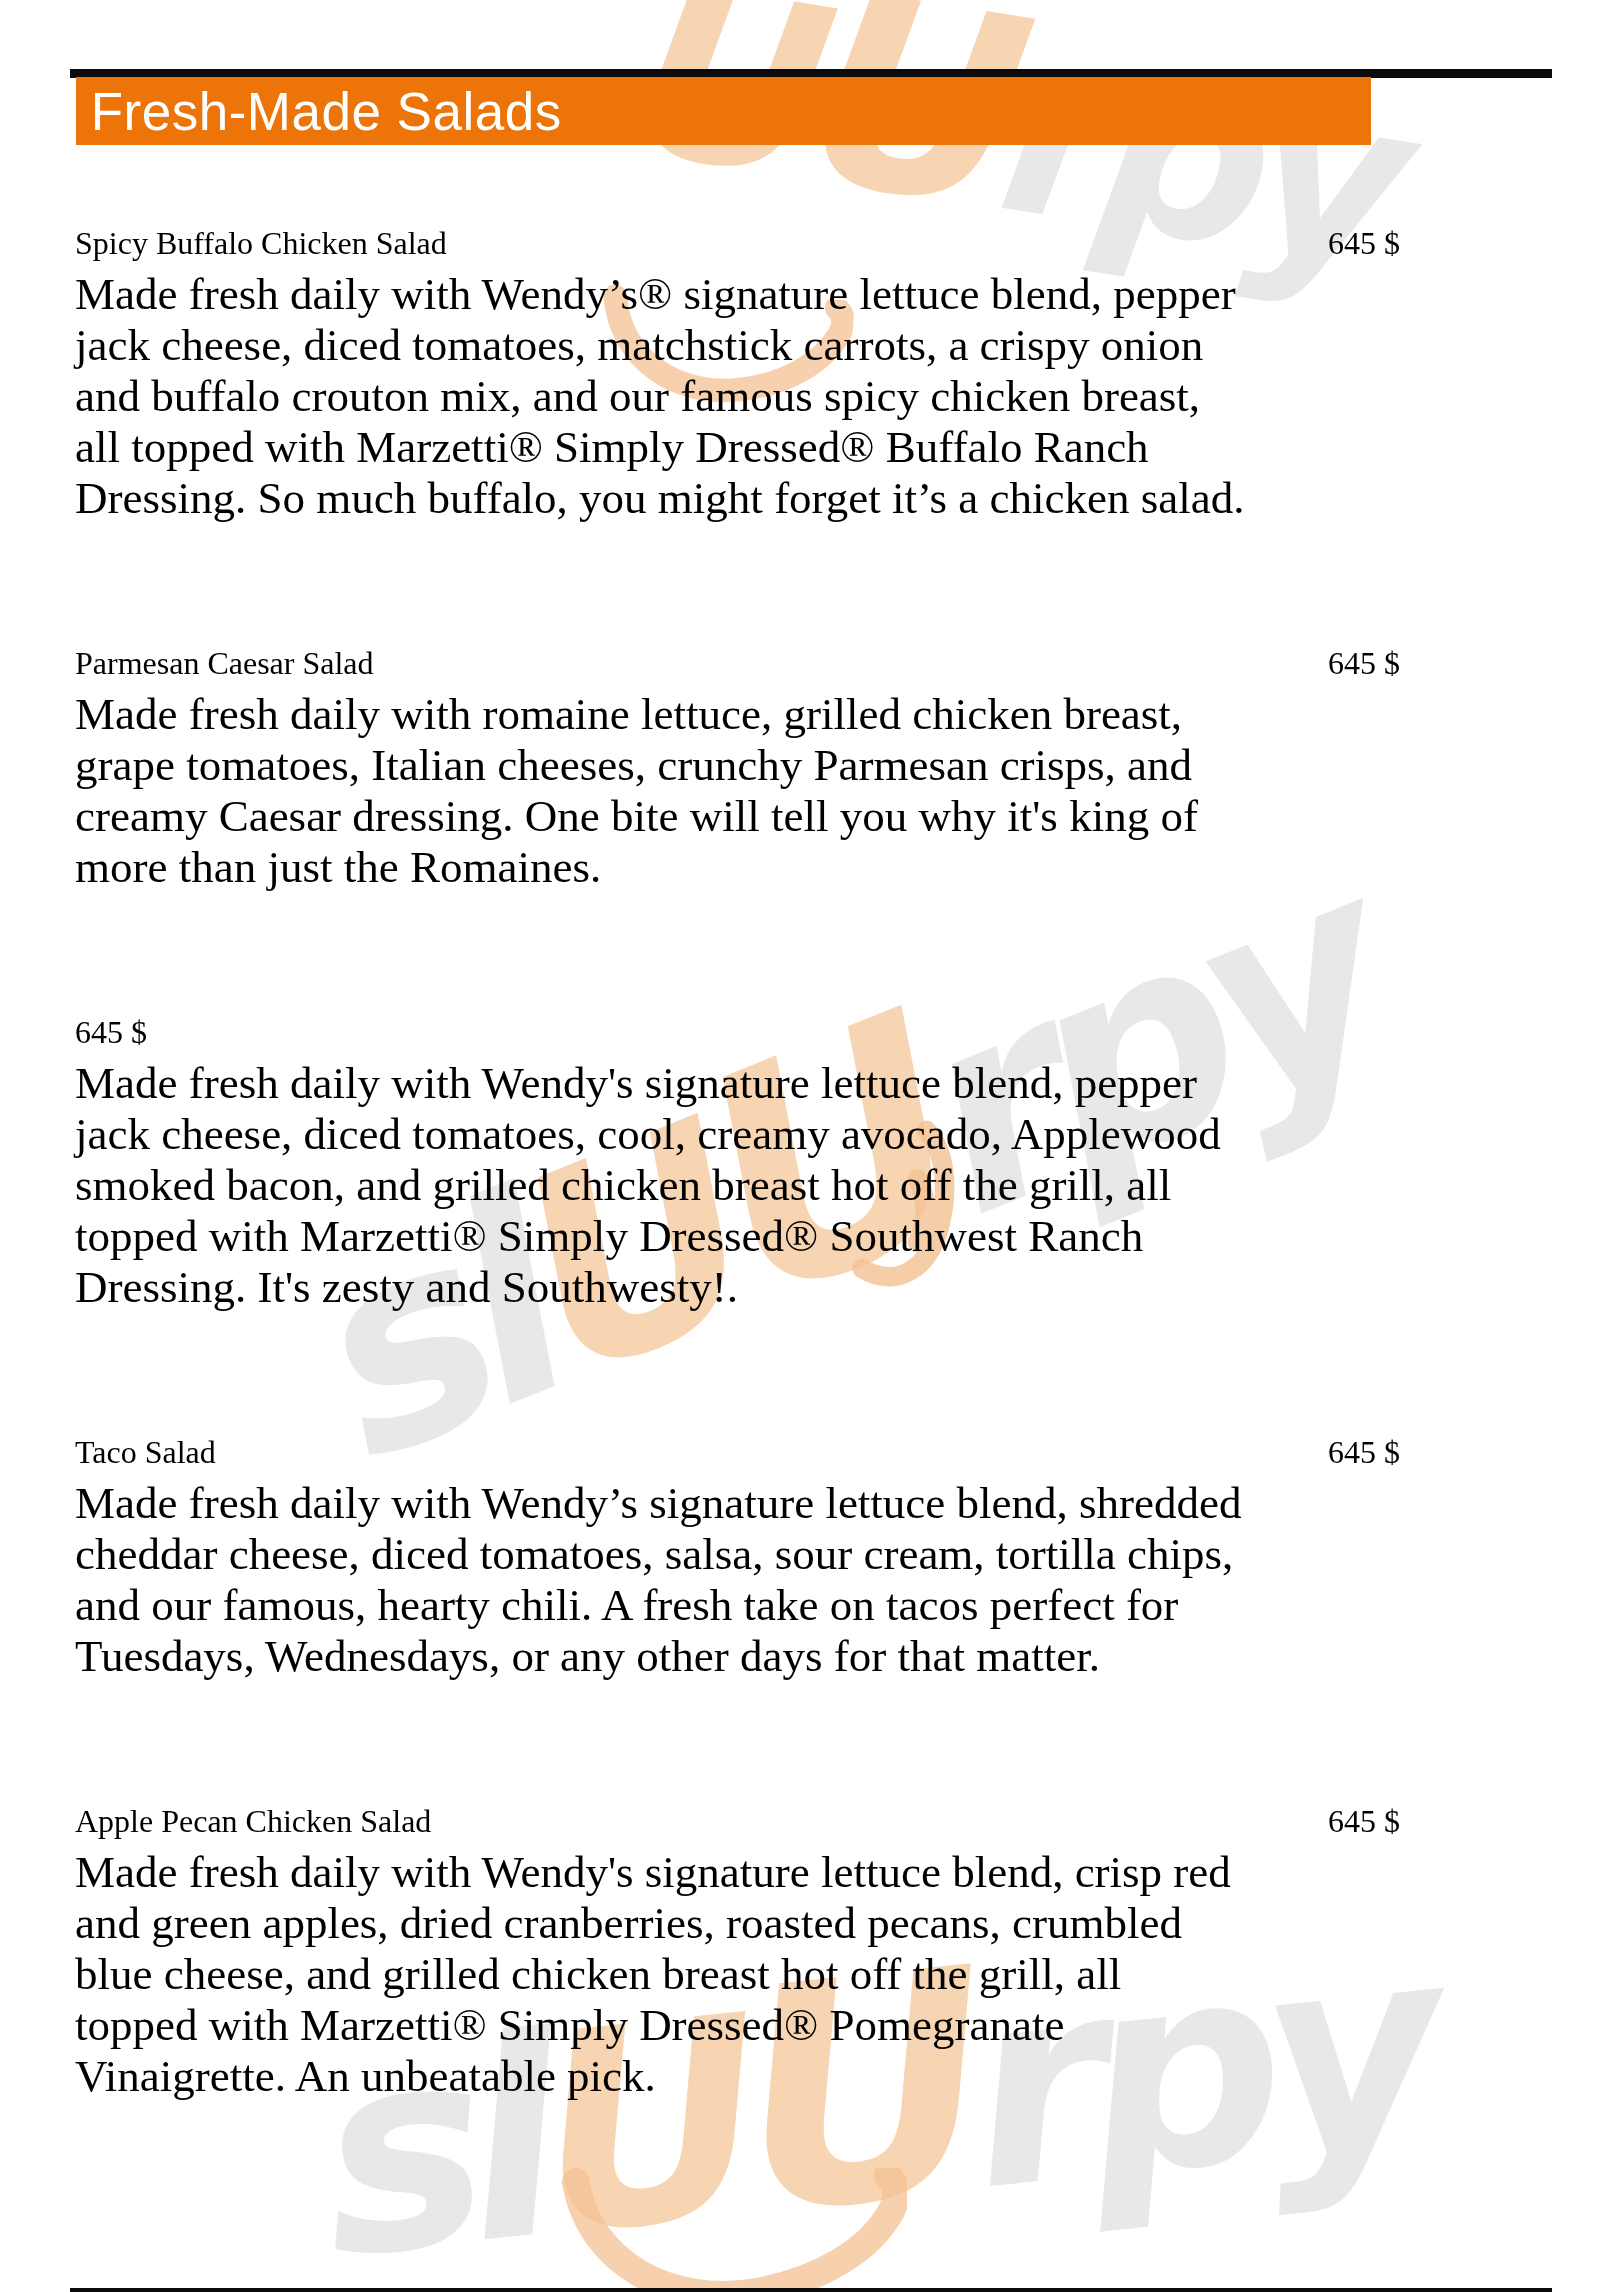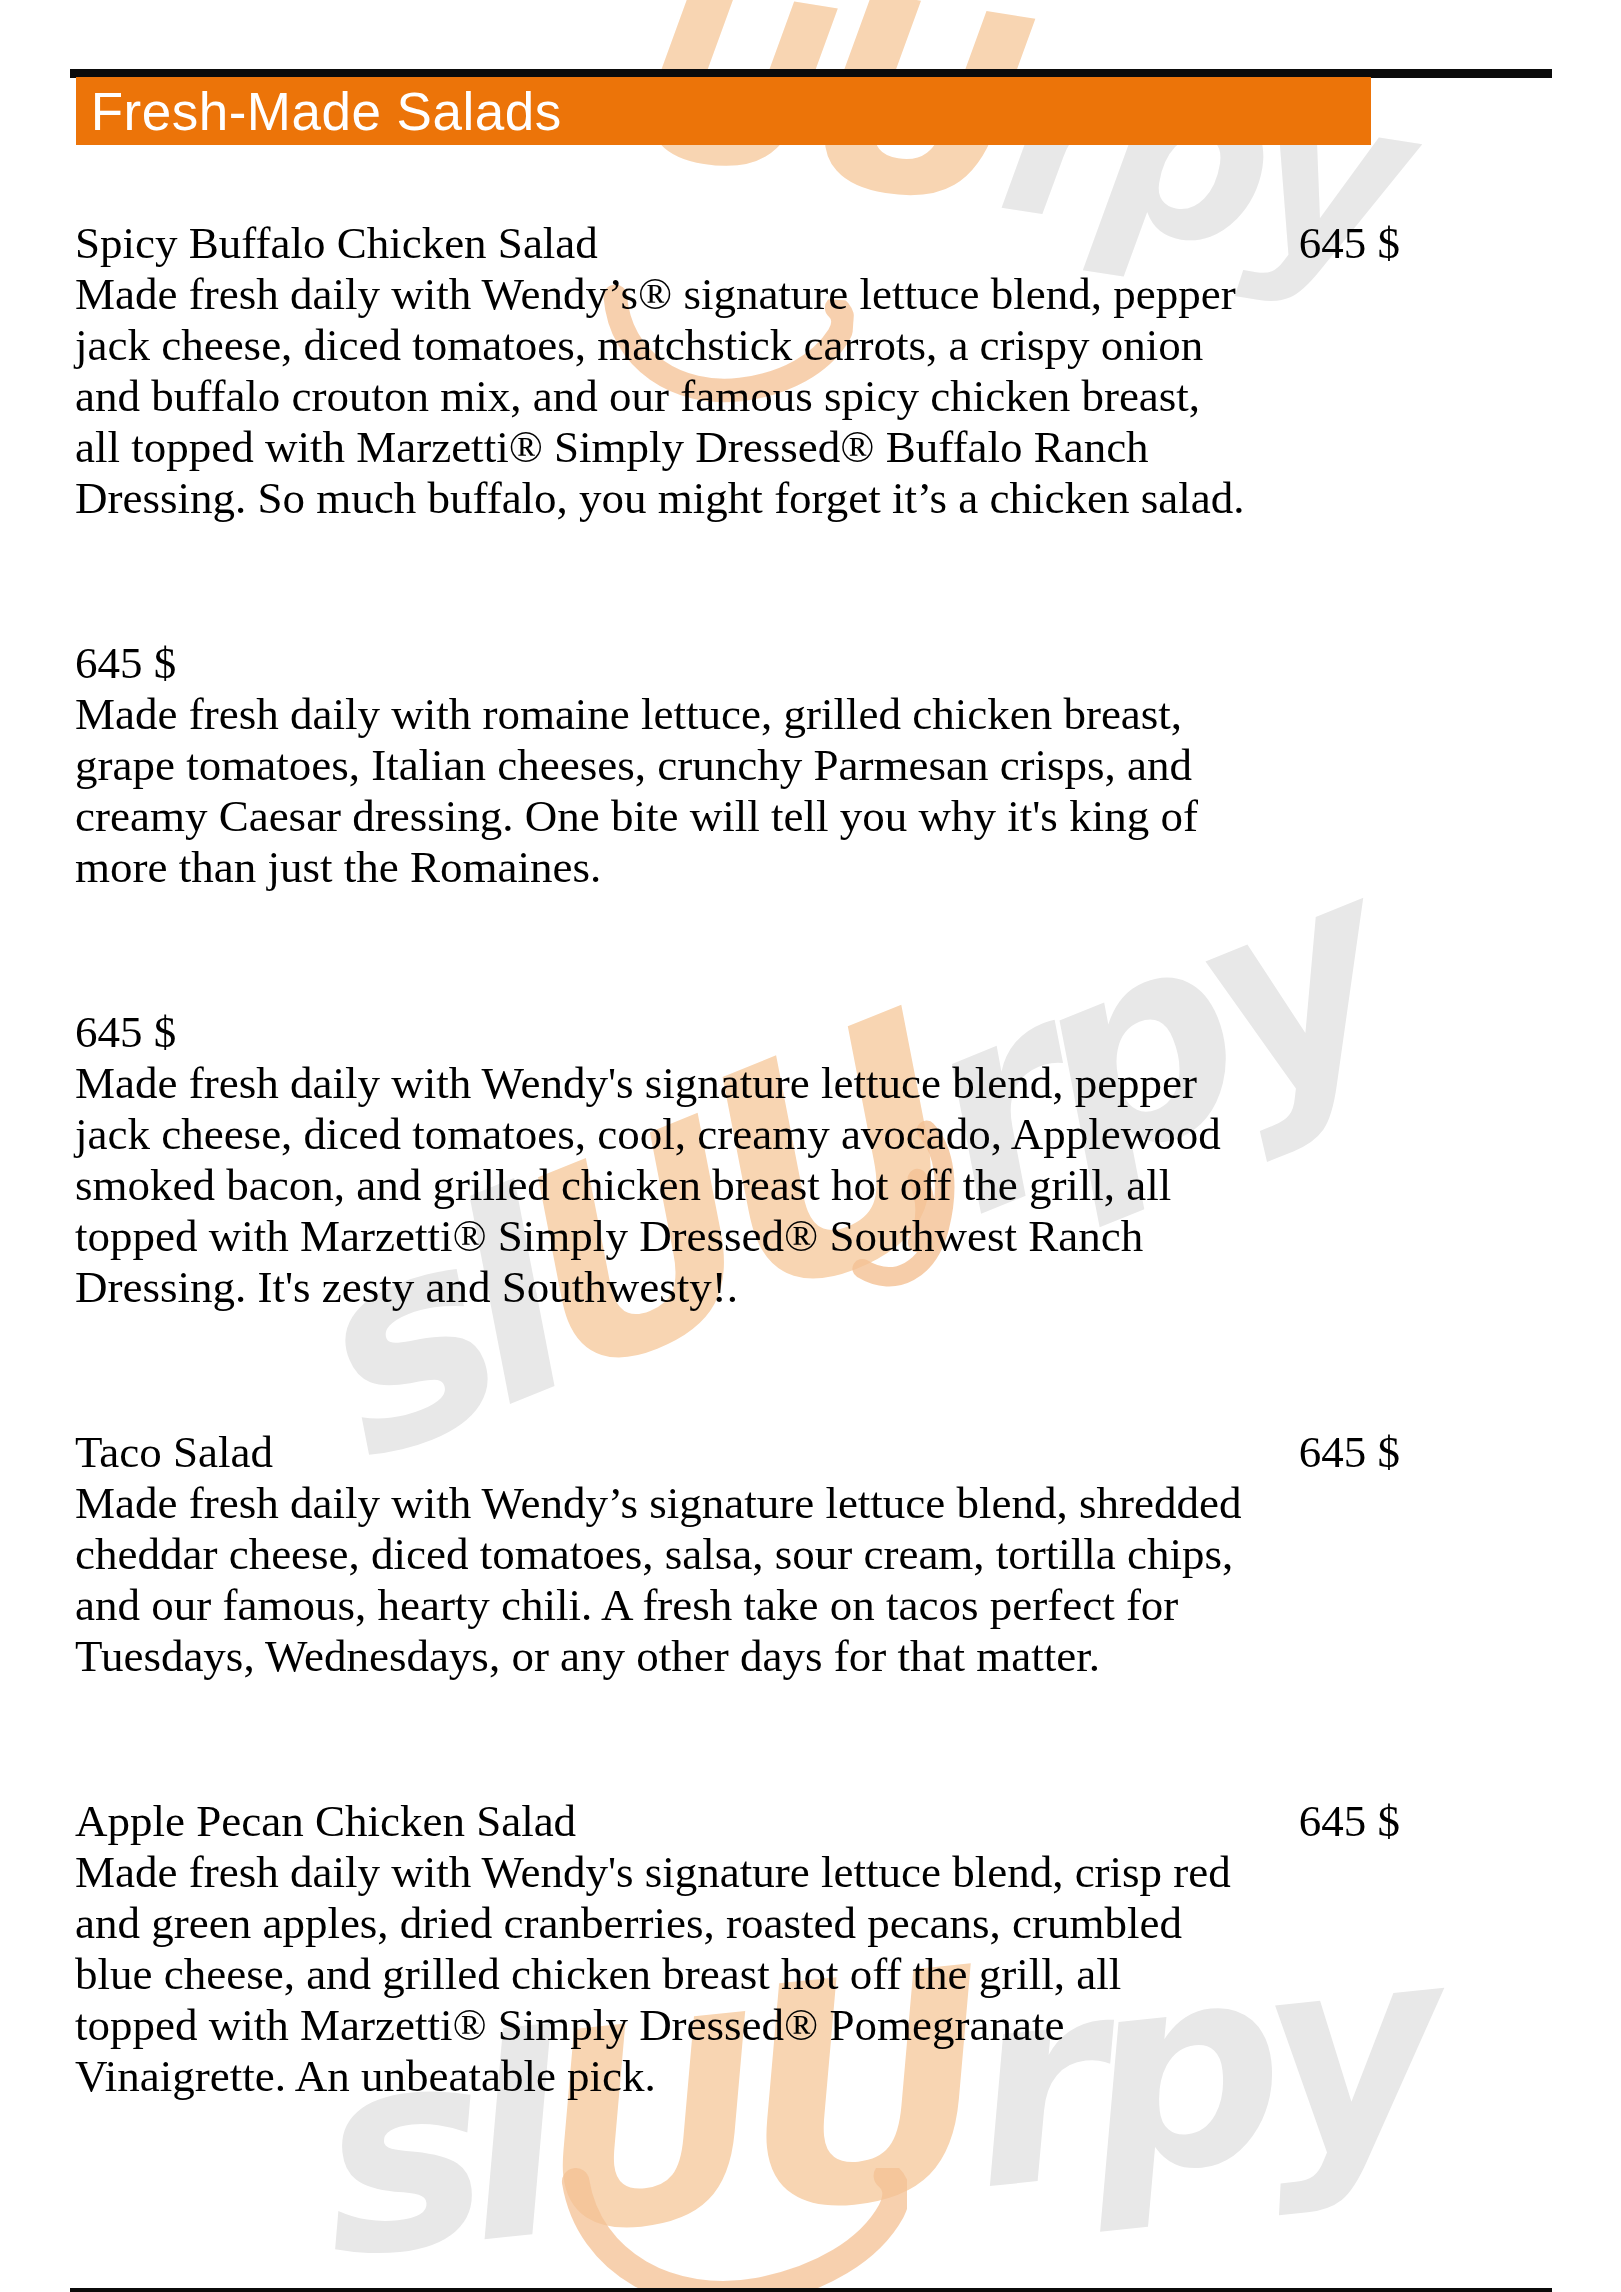--- a/index.html
+++ b/index.html
@@ -50,21 +50,21 @@
     font-size:53px;line-height:1;color:#ffffff;
     letter-spacing:0.5px;
   }
   
   .menu{
     position:absolute;left:75px;top:182px;width:1325px;z-index:2;
   }
   .item{margin-bottom:78px;}
   .item-head{
     display:flex;justify-content:space-between;align-items:baseline;
-    font-size:45px;line-height:51px;
+    font-size:32px;line-height:51px;
   }
   .item-name{white-space:nowrap;}
   .item-price{white-space:nowrap;margin-top:36px;}
   .item-desc{
     font-size:45px;line-height:51px;
     max-width:1176px;
   }
 </style>
 </head>
 <body>
@@ -106,20 +106,21 @@
   <div class="item">
     <div class="item-head">
       <span class="item-name">Spicy Buffalo Chicken Salad</span>
       <span class="item-price">645 $</span>
     </div>
     <div class="item-desc">Made fresh daily with Wendy’s® signature lettuce blend, pepper jack cheese, diced tomatoes, matchstick carrots, a crispy onion and buffalo crouton mix, and our famous spicy chicken breast, all topped with Marzetti® Simply Dressed® Buffalo Ranch Dressing. So much buffalo, you might forget it’s a chicken salad.</div>
   </div>
 
   <div class="item">
     <div class="item-head">
+      <span class="item-name">Parmesan Caesar Salad</span>
       <span class="item-price">645 $</span>
     </div>
     <div class="item-desc">Made fresh daily with romaine lettuce, grilled chicken breast, grape tomatoes, Italian cheeses, crunchy Parmesan crisps, and creamy Caesar dressing. One bite will tell you why it's king of more than just the Romaines.</div>
   </div>
 
   <div class="item">
     <div class="item-head">
       <span class="item-price">645 $</span>
     </div>
     <div class="item-desc">Made fresh daily with Wendy's signature lettuce blend, pepper jack cheese, diced tomatoes, cool, creamy avocado, Applewood smoked bacon, and grilled chicken breast hot off the grill, all topped with Marzetti® Simply Dressed® Southwest Ranch Dressing. It's zesty and Southwesty!.</div>

